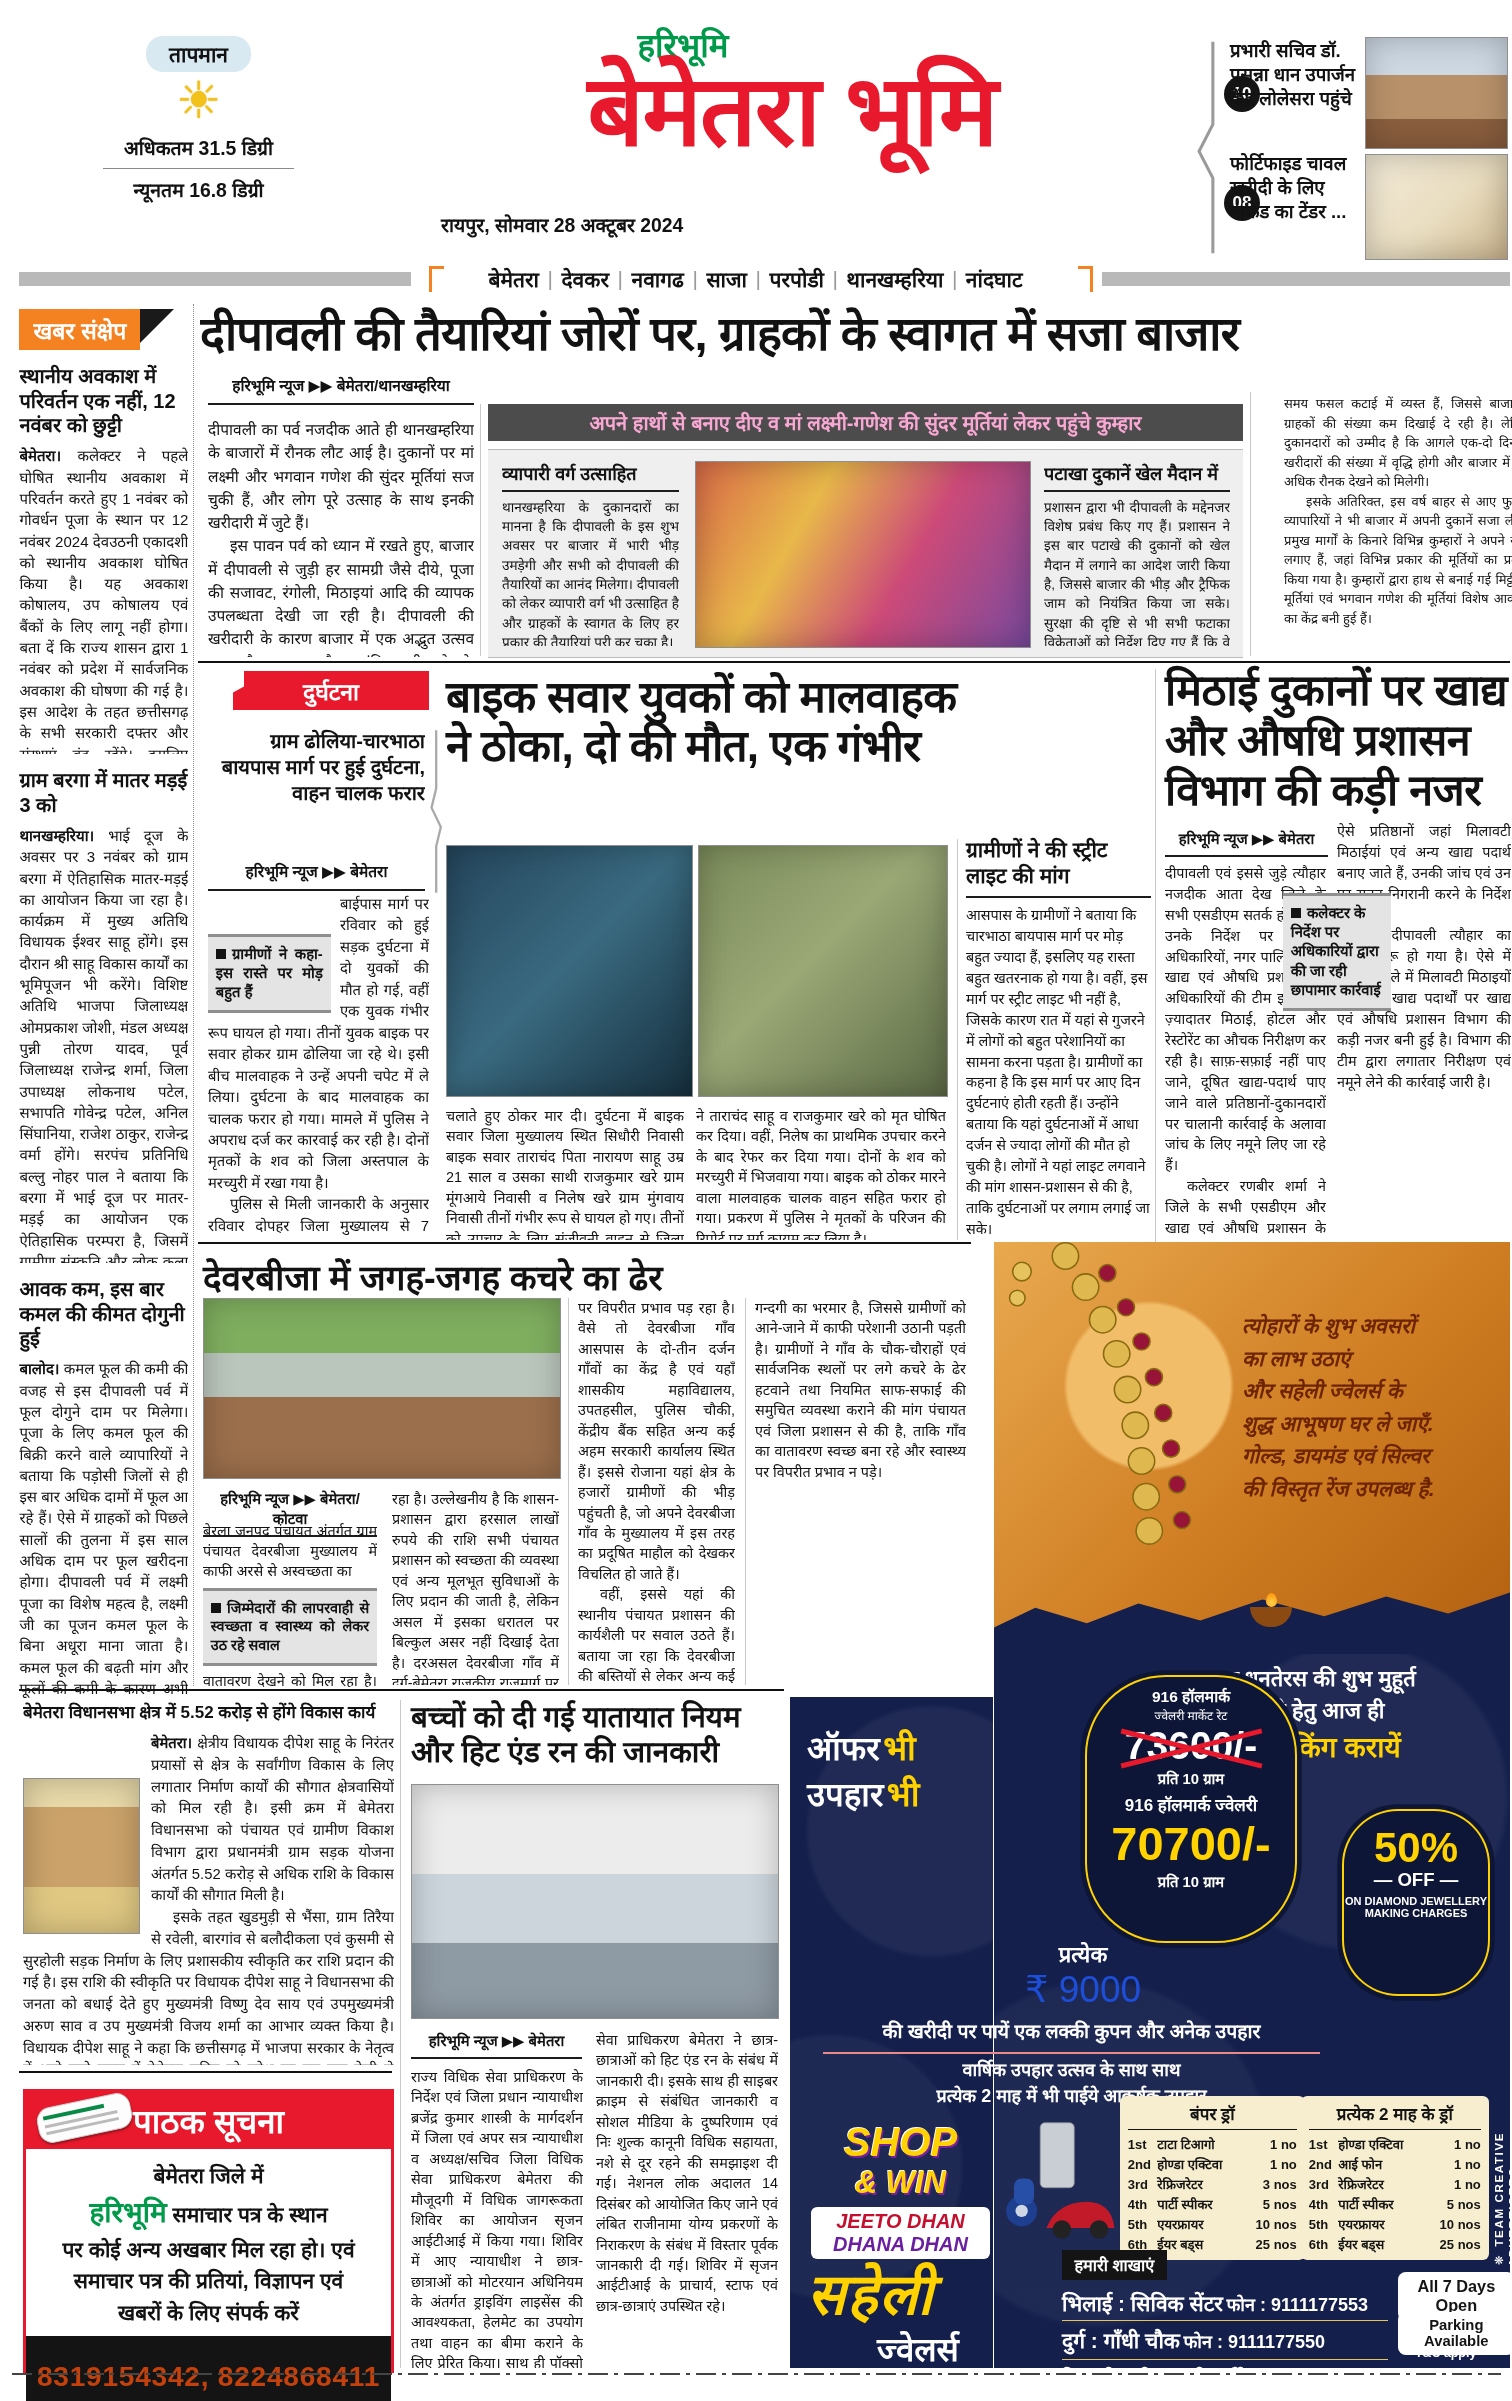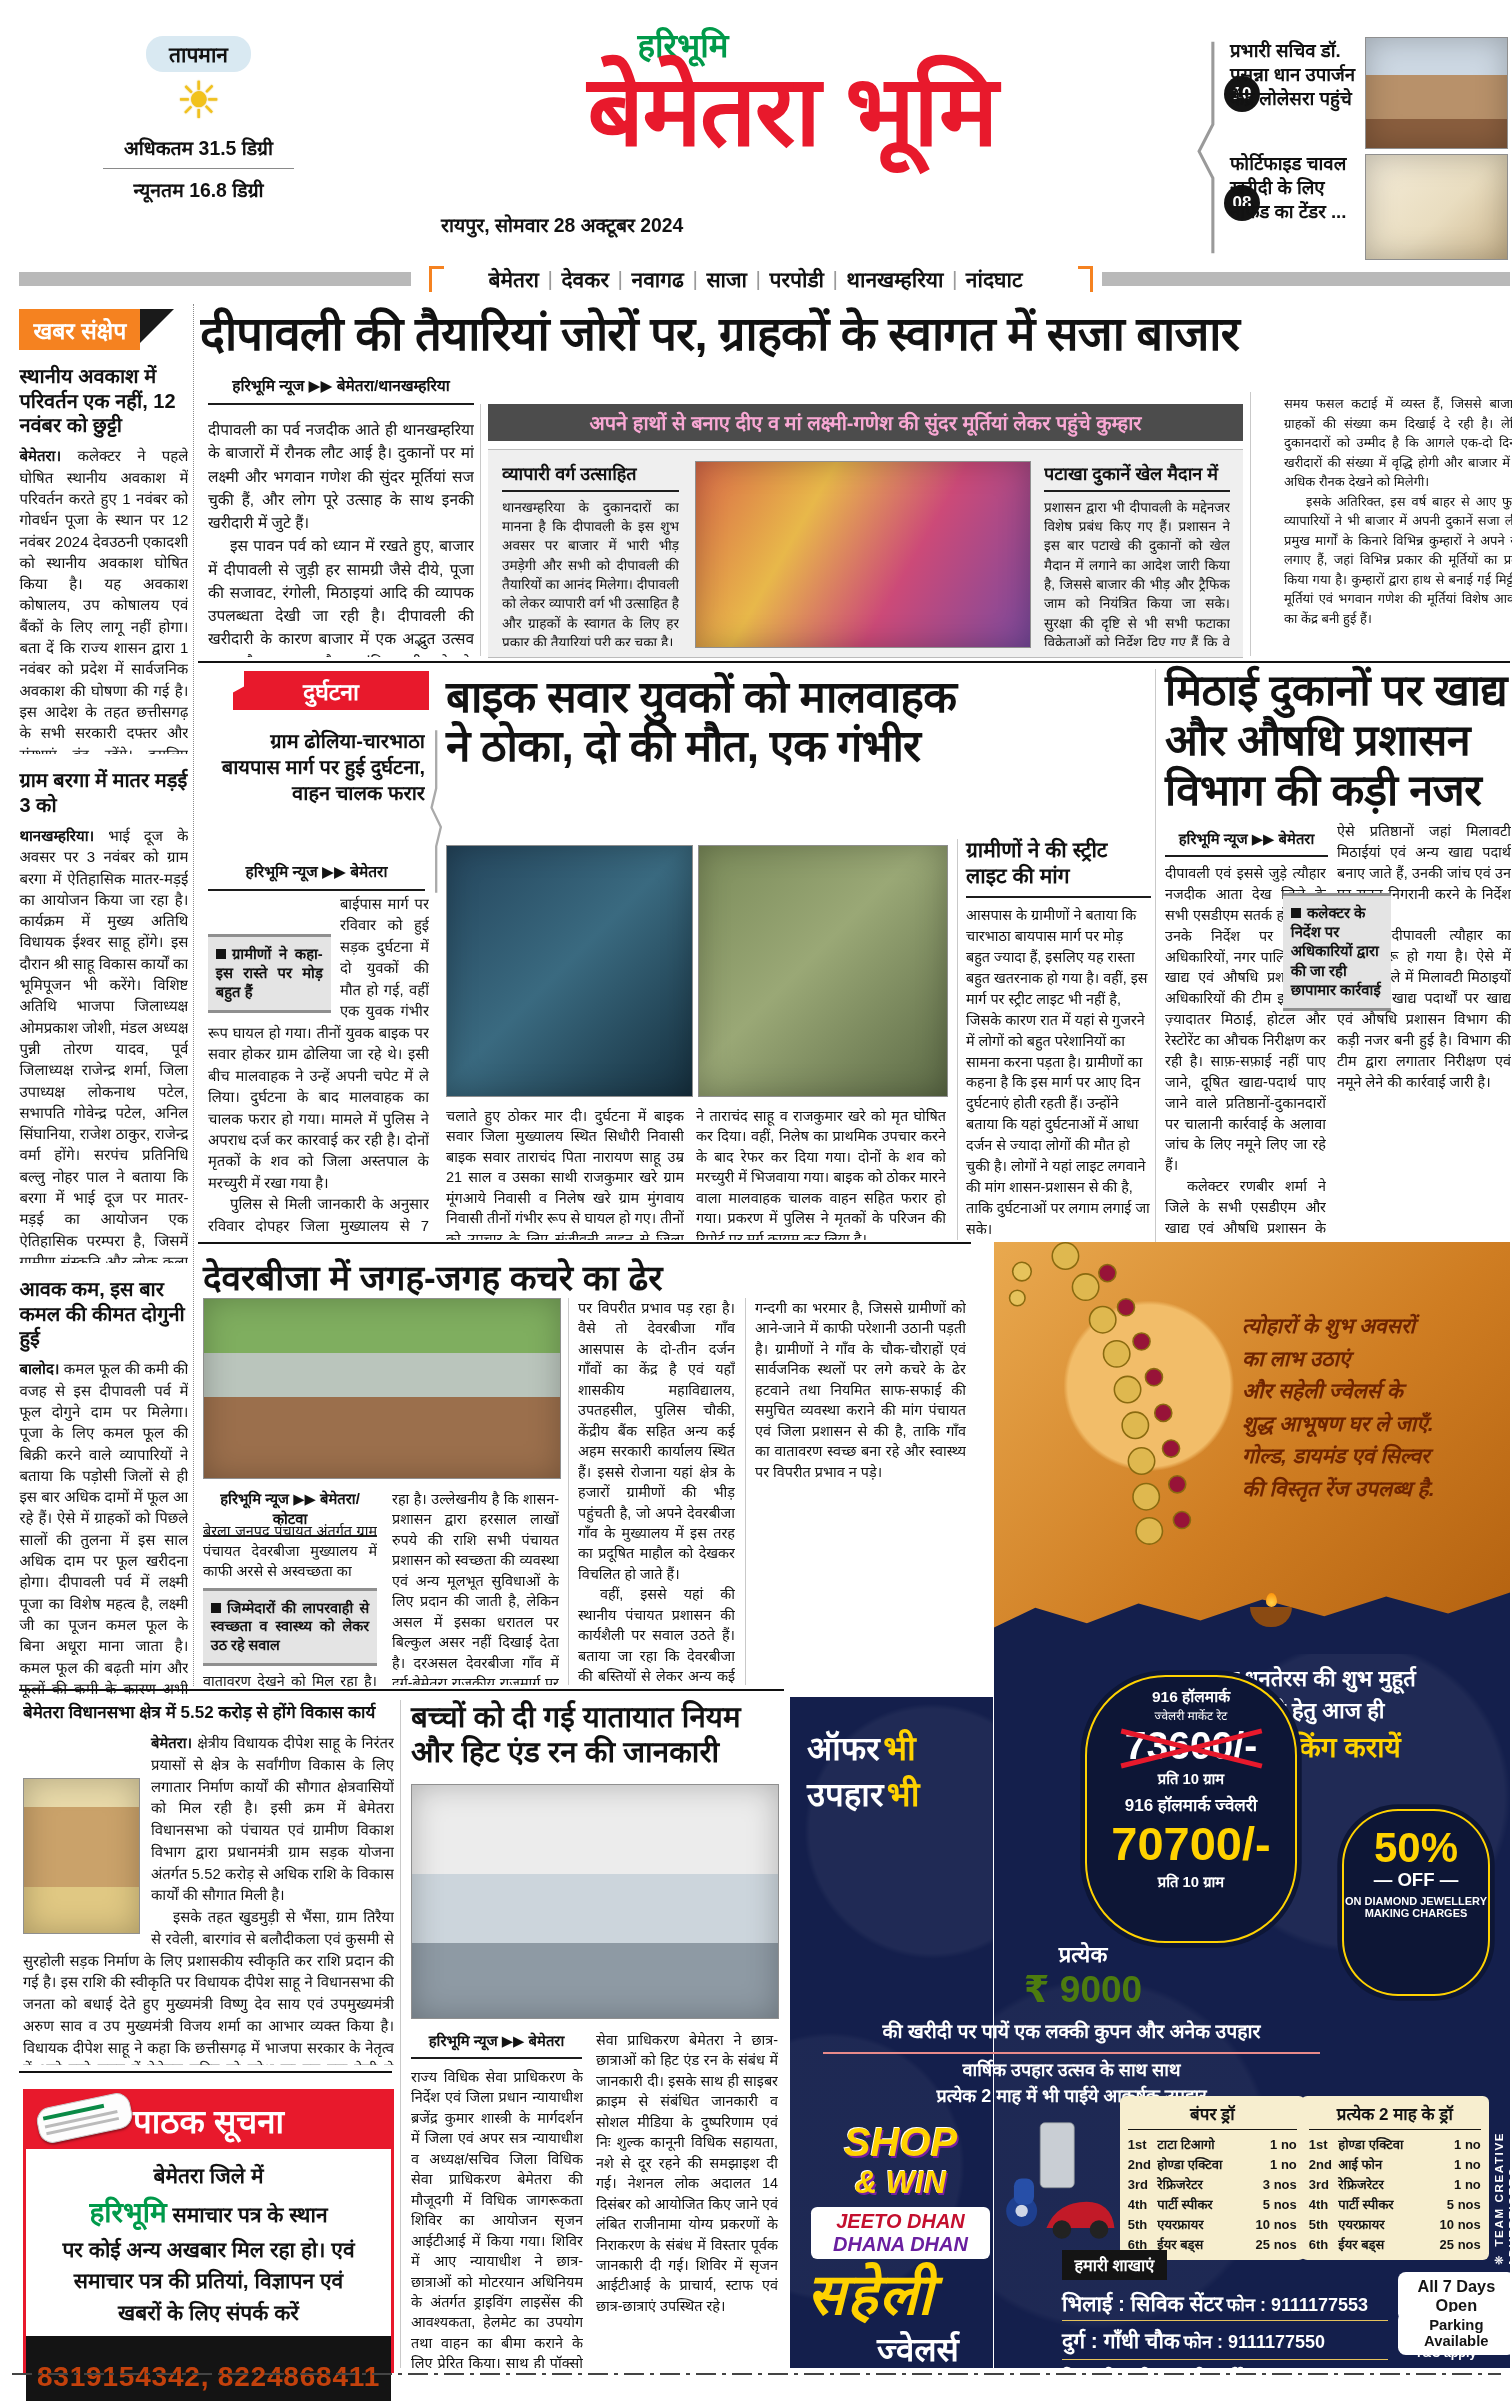--- a/index.html
+++ b/index.html
@@ -371,21 +371,21 @@
 
   <div class="abs badge" style="left:1342px;top:1809px;width:144px;height:167px;padding-top:15.5px">
     <div style="font-size:42px;font-weight:800;color:#ffd200;line-height:1">50%</div>
     <div style="font-size:18.6px;font-weight:800">— OFF —</div>
     <div style="font-size:11px;font-weight:700;margin-top:4.7px">ON DIAMOND JEWELLERY</div>
     <div style="font-size:11px;font-weight:700">MAKING CHARGES</div>
   </div>
 
   <div class="abs" style="left:1009px;top:1938px;width:148px;text-align:center">
     <div style="color:#fff;font-size:22px;font-weight:800">प्रत्येक</div>
-    <div style="color:#4d7c0f;font-size:37px;font-weight:700">₹ 9000</div>
+    <div style="color:#1d4ed8;font-size:37px;font-weight:400">₹ 9000</div>
   </div>
   <div class="abs" style="left:823px;top:2017px;width:497px;text-align:center;color:#fff;font-size:19.4px;font-weight:800;border-bottom:2.3px solid #e98a8a;padding-bottom:7.8px">की खरीदी पर पायें एक लक्की कुपन और अनेक उपहार</div>
   <div class="abs" style="left:823px;top:2057px;width:497px;text-align:center;color:#fff;font-size:18px;font-weight:700;line-height:1.45">
     <div>वार्षिक उपहार उत्सव के साथ साथ</div>
     <div>प्रत्येक 2 माह में भी पाईये आकर्षक उपहार</div>
   </div>
 
   <div class="abs" style="left:811px;top:2120px;width:179px;text-align:center">
     <div class="shopwin1">SHOP</div>
     <div class="shopwin1" style="font-size:31px">&amp; WIN</div>

